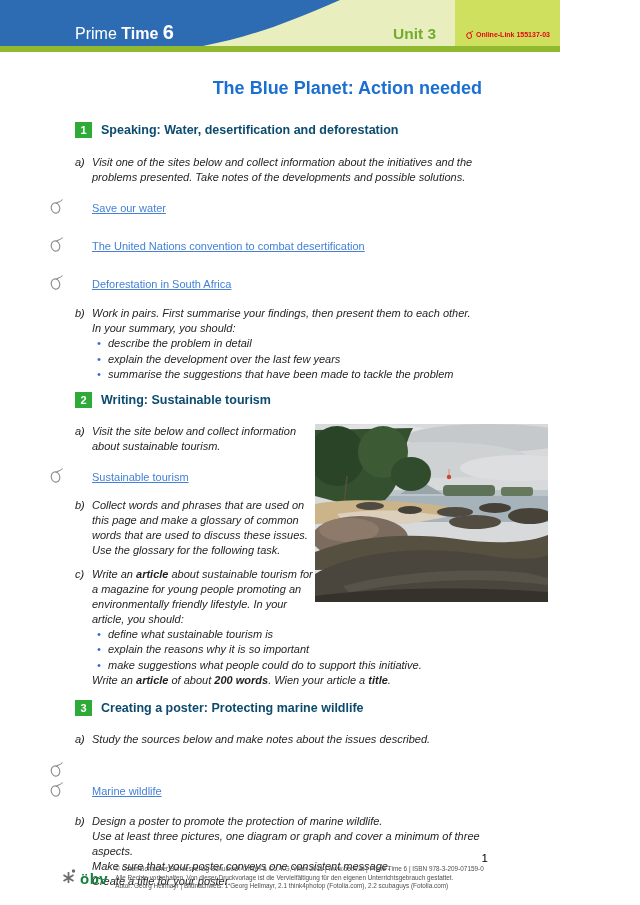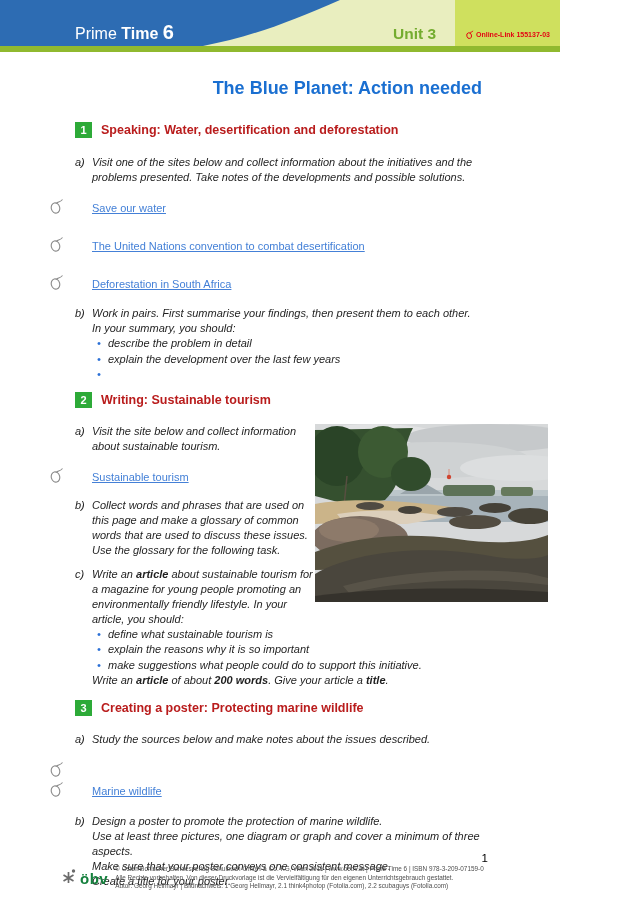--- a/index.html
+++ b/index.html
@@ -17,21 +17,21 @@
   .online-link { position:absolute; left:466px; top:30px; color:#e30613; font-size:7px; font-weight:bold;
                  display:flex; align-items:center; gap:2px; }
 
   
   .content { padding:0 78px 0 75px; color:#1f1f1f; }
   .page-title { margin-top:26px; font-size:18px; font-weight:bold; color:#1a6fd1;text-align:right; }
 
   .sec { display:flex; align-items:center; gap:9px; }
   .secnum { width:17px; height:16px; background:#2daa38; color:#fff; font-weight:bold; font-size:11px;
             display:flex; align-items:center; justify-content:center; flex:none; }
-  .sechead { color:#b91c1c; font-weight:bold; font-size:12.5px; }
+  .sechead { color:#0c4a6e; font-weight:bold; font-size:12.5px; }
 
   .task { display:flex; font-style:italic; font-size:11px; line-height:15px; }
   .task .lbl { width:17px; flex:none; }
   .task .txt { flex:1; }
 
   .linkrow { display:flex; align-items:center; margin-left:-25px; }
   .mouse { width:42px; flex:none; }
   a.doclink { color:#4480d7; font-size:11px; text-decoration:underline; font-style:normal; }
 
   .bullet { display:flex; font-style:italic; font-size:11px; line-height:15.5px; }
@@ -120,20 +120,21 @@
     <div class="bullet">
         <span class="dot">•</span>
         <span>describe the problem in detail</span>
       </div>
     <div class="bullet">
         <span class="dot">•</span>
         <span>explain the development over the last few years</span>
       </div>
     <div class="bullet">
         <span class="dot">•</span>
+        <span>summarise the suggestions that have been made to tackle the problem</span>
       </div>
 
     <div class="sec" style="margin-top:9px;">
       <div class="secnum">2</div>
       <div class="sechead">Writing: Sustainable tourism</div>
     </div>
 
     <div class="two-col" style="margin-top:16px;">
       <div class="col-left">
         <div class="task">
@@ -200,21 +201,21 @@
       </div>
     <div class="bullet">
         <span class="dot">•</span>
         <span>explain the reasons why it is so important</span>
       </div>
     <div class="bullet">
         <span class="dot">•</span>
         <span>make suggestions what people could do to support this initiative.</span>
       </div>
     <div class="task indent">
-      <div class="txt"><span>Write an </span><span class="boldital">article</span><span> of about </span><span class="boldital">200 words</span><span>. Give your article a </span><span class="boldital">title</span><span>.</span></div>
+      <div class="txt"><span>Write an </span><span class="boldital">article</span><span> of about </span><span class="boldital">200 words</span><span>. Wien your article a </span><span class="boldital">title</span><span>.</span></div>
     </div>
 
     <div class="sec" style="margin-top:12px;">
       <div class="secnum">3</div>
       <div class="sechead">Creating a poster: Protecting marine wildlife</div>
     </div>
 
     <div class="task" style="margin-top:16px;">
       <div class="lbl">a)</div>
       <div class="txt">Study the sources below and make notes about the issues described.</div>

